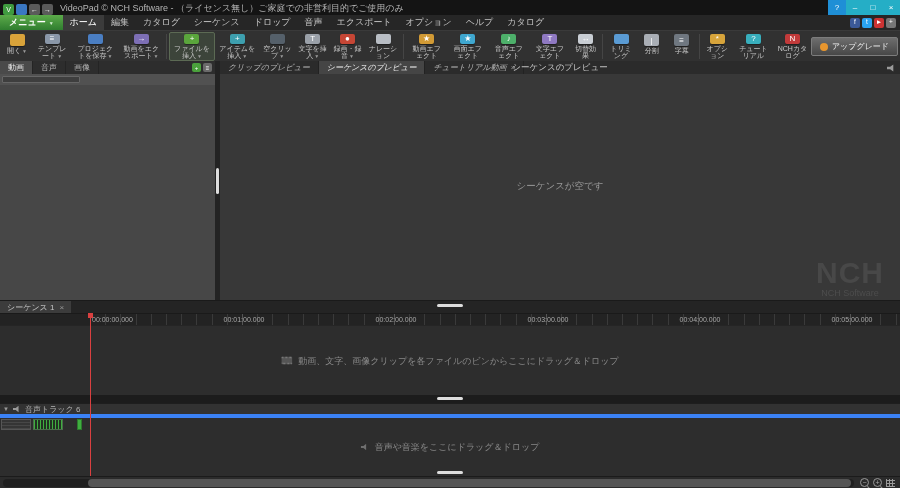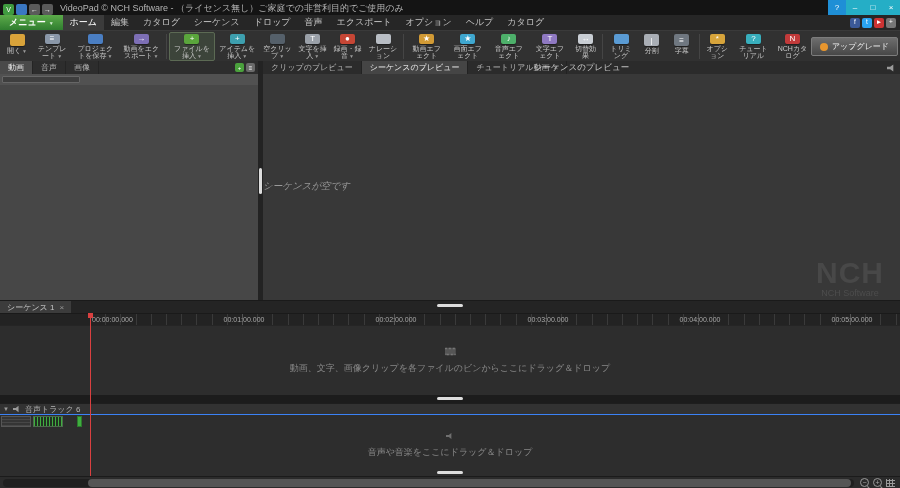--- a/index.html
+++ b/index.html
@@ -31,74 +31,74 @@
   .rb-btn.rb-active{background:#3c443a;border-color:#5c6a54;}
   .rb-icon{width:15px;height:12px;border-radius:2px;display:flex;align-items:center;justify-content:center;font-size:8px;color:#fff;margin-bottom:1px;box-shadow:0 1px 1px rgba(0,0,0,.4);}
   .rb-label{font-size:7px;line-height:1.1;color:#c8c8c8;}
   .rb-arrow{font-size:5px;color:#9a9a9a;margin-left:1px;}
   .rb-sep{width:1px;background:#454545;margin:2px 2px;flex:0 0 auto;}
   .upgrade{margin-left:auto;align-self:center;background:linear-gradient(#6e6e6e,#474747);border:1px solid #7c7c7c;border-radius:2px;color:#eee;font-size:8px;padding:3px 8px;display:flex;align-items:center;gap:4px;white-space:nowrap;}
   .up-ico{width:8px;height:8px;border-radius:50%;background:#e8962e;display:inline-block;}
 
   
   .main{flex:1;display:flex;min-height:0;}
-  .left-panel{width:258px;background:#474747;display:flex;flex-direction:column;flex:0 0 auto;}
+  .left-panel{width:215px;background:#474747;display:flex;flex-direction:column;flex:0 0 auto;}
   .lp-tabs{height:13px;background:#2d2d2d;display:flex;align-items:stretch;font-size:8px;}
   .lp-tabs-inner{display:flex;}
   .lp-tab{padding:0 8px;display:flex;align-items:center;color:#b8b8b8;border-right:1px solid #242424;}
   .lp-tab.active{background:#4a4a4a;color:#eee;}
   .lp-icons{margin-left:auto;display:flex;align-items:center;gap:2px;padding-right:3px;}
   .lp-icons .chip{width:9px;height:9px;font-size:6px;}
   .lp-tools{height:11px;background:#515151;display:flex;align-items:center;padding:0 2px;}
   .search-box{width:78px;height:7px;background:#3e3e3e;border:1px solid #666;border-radius:1px;}
   .dropzone{flex:1;display:flex;flex-direction:column;align-items:center;justify-content:center;gap:10px;}
   .drop-circle{width:102px;height:102px;border-radius:50%;background:#3e3e3e;display:flex;align-items:center;justify-content:center;}
   .doc-icon{width:34px;height:44px;border:3px solid #575757;border-radius:6px;display:flex;align-items:center;justify-content:center;color:#575757;font-size:17px;font-weight:bold;}
   .drop-text{font-size:10px;color:#9b9b9b;}
   .insert-file-btn{background:#555;border:1px solid #707070;color:#ddd;font-size:8.5px;padding:2px 8px;border-radius:2px;}
 
   .v-divider{width:5px;background:#232323;position:relative;flex:0 0 auto;}
   .v-handle{position:absolute;top:50%;left:1px;width:3px;height:26px;background:#ddd;border-radius:2px;transform:translateY(-50%);}
 
   .preview{flex:1;background:#383838;display:flex;flex-direction:column;position:relative;min-width:0;}
   .pv-tabs{height:13px;background:#2b2b2b;display:flex;align-items:stretch;font-size:8px;position:relative;}
   .pv-tabs-inner{display:flex;}
-  .pv-tab{padding:0 8px;display:flex;align-items:center;gap:4px;color:#b8b8b8;border-right:1px solid #222;white-space:nowrap;}
+  .pv-tab{padding:0 8px;display:flex;align-items:center;gap:4px;color:#b8b8b8;border-right:1px solid #222;white-space:nowrap;font-style:italic;}
   .pv-tab.active{background:#454545;color:#eee;}
   .tab-close{color:#999;font-size:8px;}
   .pv-title{position:absolute;left:0;right:0;top:0;text-align:center;line-height:13px;font-size:8.5px;color:#cfcfcf;pointer-events:none;}
   .speaker{width:9px;height:8px;background:#9a9a9a;clip-path:polygon(0 35%,35% 35%,70% 5%,70% 95%,35% 65%,0 65%);display:inline-block;}
   .pv-speaker{position:absolute;right:4px;top:3px;}
   .pv-body{flex:1;position:relative;}
-  .pv-empty{position:absolute;top:47%;left:0;right:0;font-size:9.5px;color:#9a9a9a;font-style:italic;}
+  .pv-empty{position:absolute;top:47%;left:0;right:0;text-align:center;font-size:9.5px;color:#9a9a9a;}
   .watermark{position:absolute;right:16px;bottom:2px;text-align:center;}
   .wm-big{font-size:30px;font-weight:bold;color:#484848;letter-spacing:1px;line-height:1;}
   .wm-small{font-size:9px;color:#4d4d4d;}
 
   
   .timeline{height:176px;background:#2a2a2a;position:relative;display:flex;flex-direction:column;flex:0 0 auto;border-top:1px solid #1a1a1a;}
   .tl-tabrow{height:12px;background:#242424;display:flex;position:relative;}
   .seq-tab{background:#3c3c3c;color:#c8c8c8;font-size:8px;display:flex;align-items:center;gap:5px;padding:0 7px;}
   .h-handle{position:absolute;left:50%;transform:translateX(-50%);width:26px;height:3px;background:#ddd;border-radius:2px;}
   .top-handle{top:3px;}
   .tl-ruler{height:12px;background:#232323;position:relative;border-top:1px solid #1a1a1a;}
   .ruler-ticks{position:absolute;left:90px;right:0;top:0;bottom:0;
     background-image:repeating-linear-gradient(90deg,#555 0 1px,transparent 1px 152px),repeating-linear-gradient(90deg,#3a3a3a 0 1px,transparent 1px 15.2px);}
   .ruler-label{position:absolute;top:2px;font-size:7px;color:#a8a8a8;white-space:nowrap;}
   .track-header{height:11px;background:#323232;display:flex;align-items:center;gap:4px;padding-left:3px;font-size:8px;color:#b5b5b5;border-top:1px solid #1e1e1e;}
   .hdr-arrow{font-size:6px;color:#999;}
   .hdr-check{width:8px;height:8px;background:#4a4a4a;border:1px solid #6a6a6a;border-radius:1px;font-size:6px;color:#8fd4c8;display:inline-flex;align-items:center;justify-content:center;line-height:1;}
   .speaker.small{width:8px;height:7px;background:#9a9a9a;}
   .speaker.gray{background:#6f6f6f;}
   .video-area{height:70px;background:#2d2d2d;position:relative;border-top:1px solid #252525;}
-  .track-msg{position:absolute;top:50%;left:50%;transform:translate(-50%,-50%);font-size:9px;color:#888;display:flex;align-items:center;gap:6px;white-space:nowrap;flex-direction:column;}
+  .track-msg{position:absolute;top:50%;left:50%;transform:translate(-50%,-50%);font-size:9px;color:#888;display:flex;align-items:center;gap:6px;white-space:nowrap;}
   .film-ico{width:11px;height:8px;background:#555;border-radius:1px;display:inline-block;border-top:2px dotted #777;border-bottom:2px dotted #777;}
   .tl-divider{height:8px;background:#1c1c1c;position:relative;}
   .tl-divider .h-handle{top:2px;}
-  .audio-area{flex:1;background:#2d2d2d;position:relative;border-top:1px solid #3b82f6;}
+  .audio-area{flex:1;background:#2d2d2d;position:relative;border-top:4px solid #3b82f6;}
   .audio-thumbs{position:absolute;top:1px;left:1px;display:flex;gap:2px;align-items:flex-start;}
   .thumb{width:30px;height:11px;background:#3a3a3a;border:1px solid #565656;display:inline-block;}
   .thumb.lines{background:repeating-linear-gradient(0deg,#474747 0 1px,#353535 1px 3px);}
   .thumb.wave{background:repeating-linear-gradient(90deg,#3fae3f 0 1px,#223122 1px 3px);border-color:#4c6b4c;}
   .thumb.sliver{width:5px;margin-left:12px;background:#3fae3f;border-color:#2d7a2d;}
   .bottom-handle{bottom:2px;}
   .playhead{position:absolute;left:90px;top:12px;bottom:0;width:1px;background:#d94040;z-index:6;}
   .playhead::before{content:"";position:absolute;top:0;left:-2px;width:5px;height:5px;background:#d94040;}
 
   

